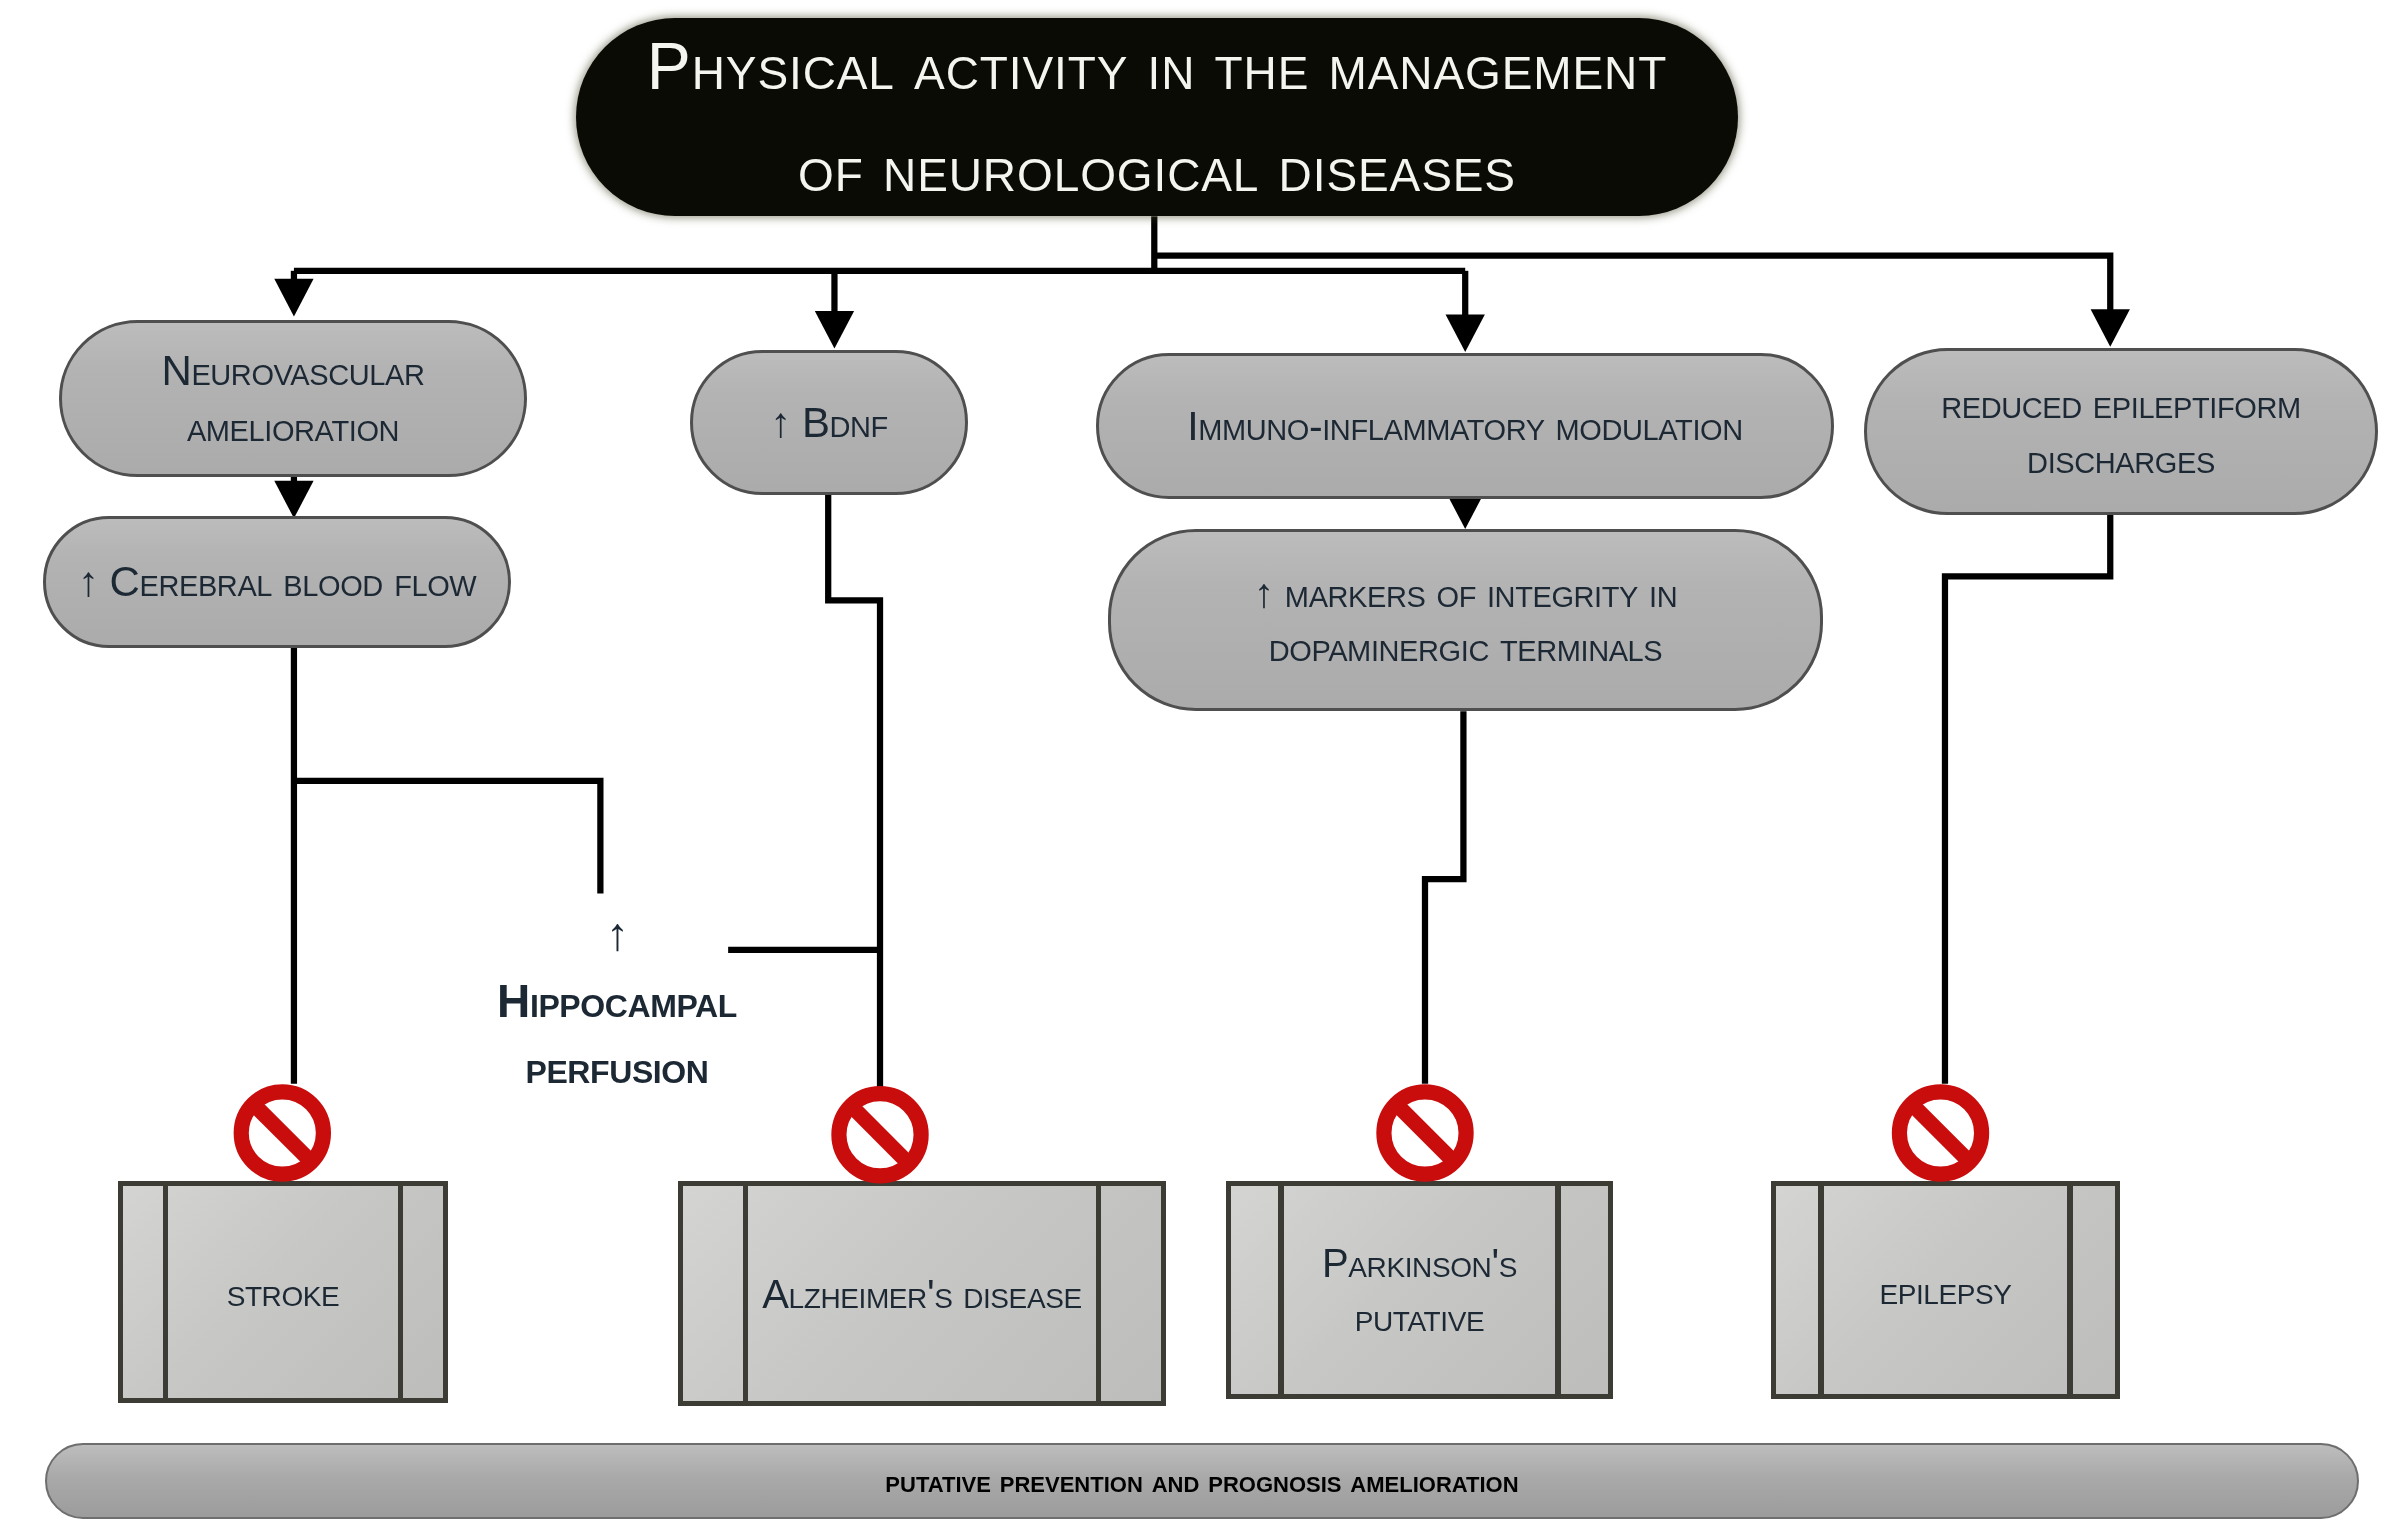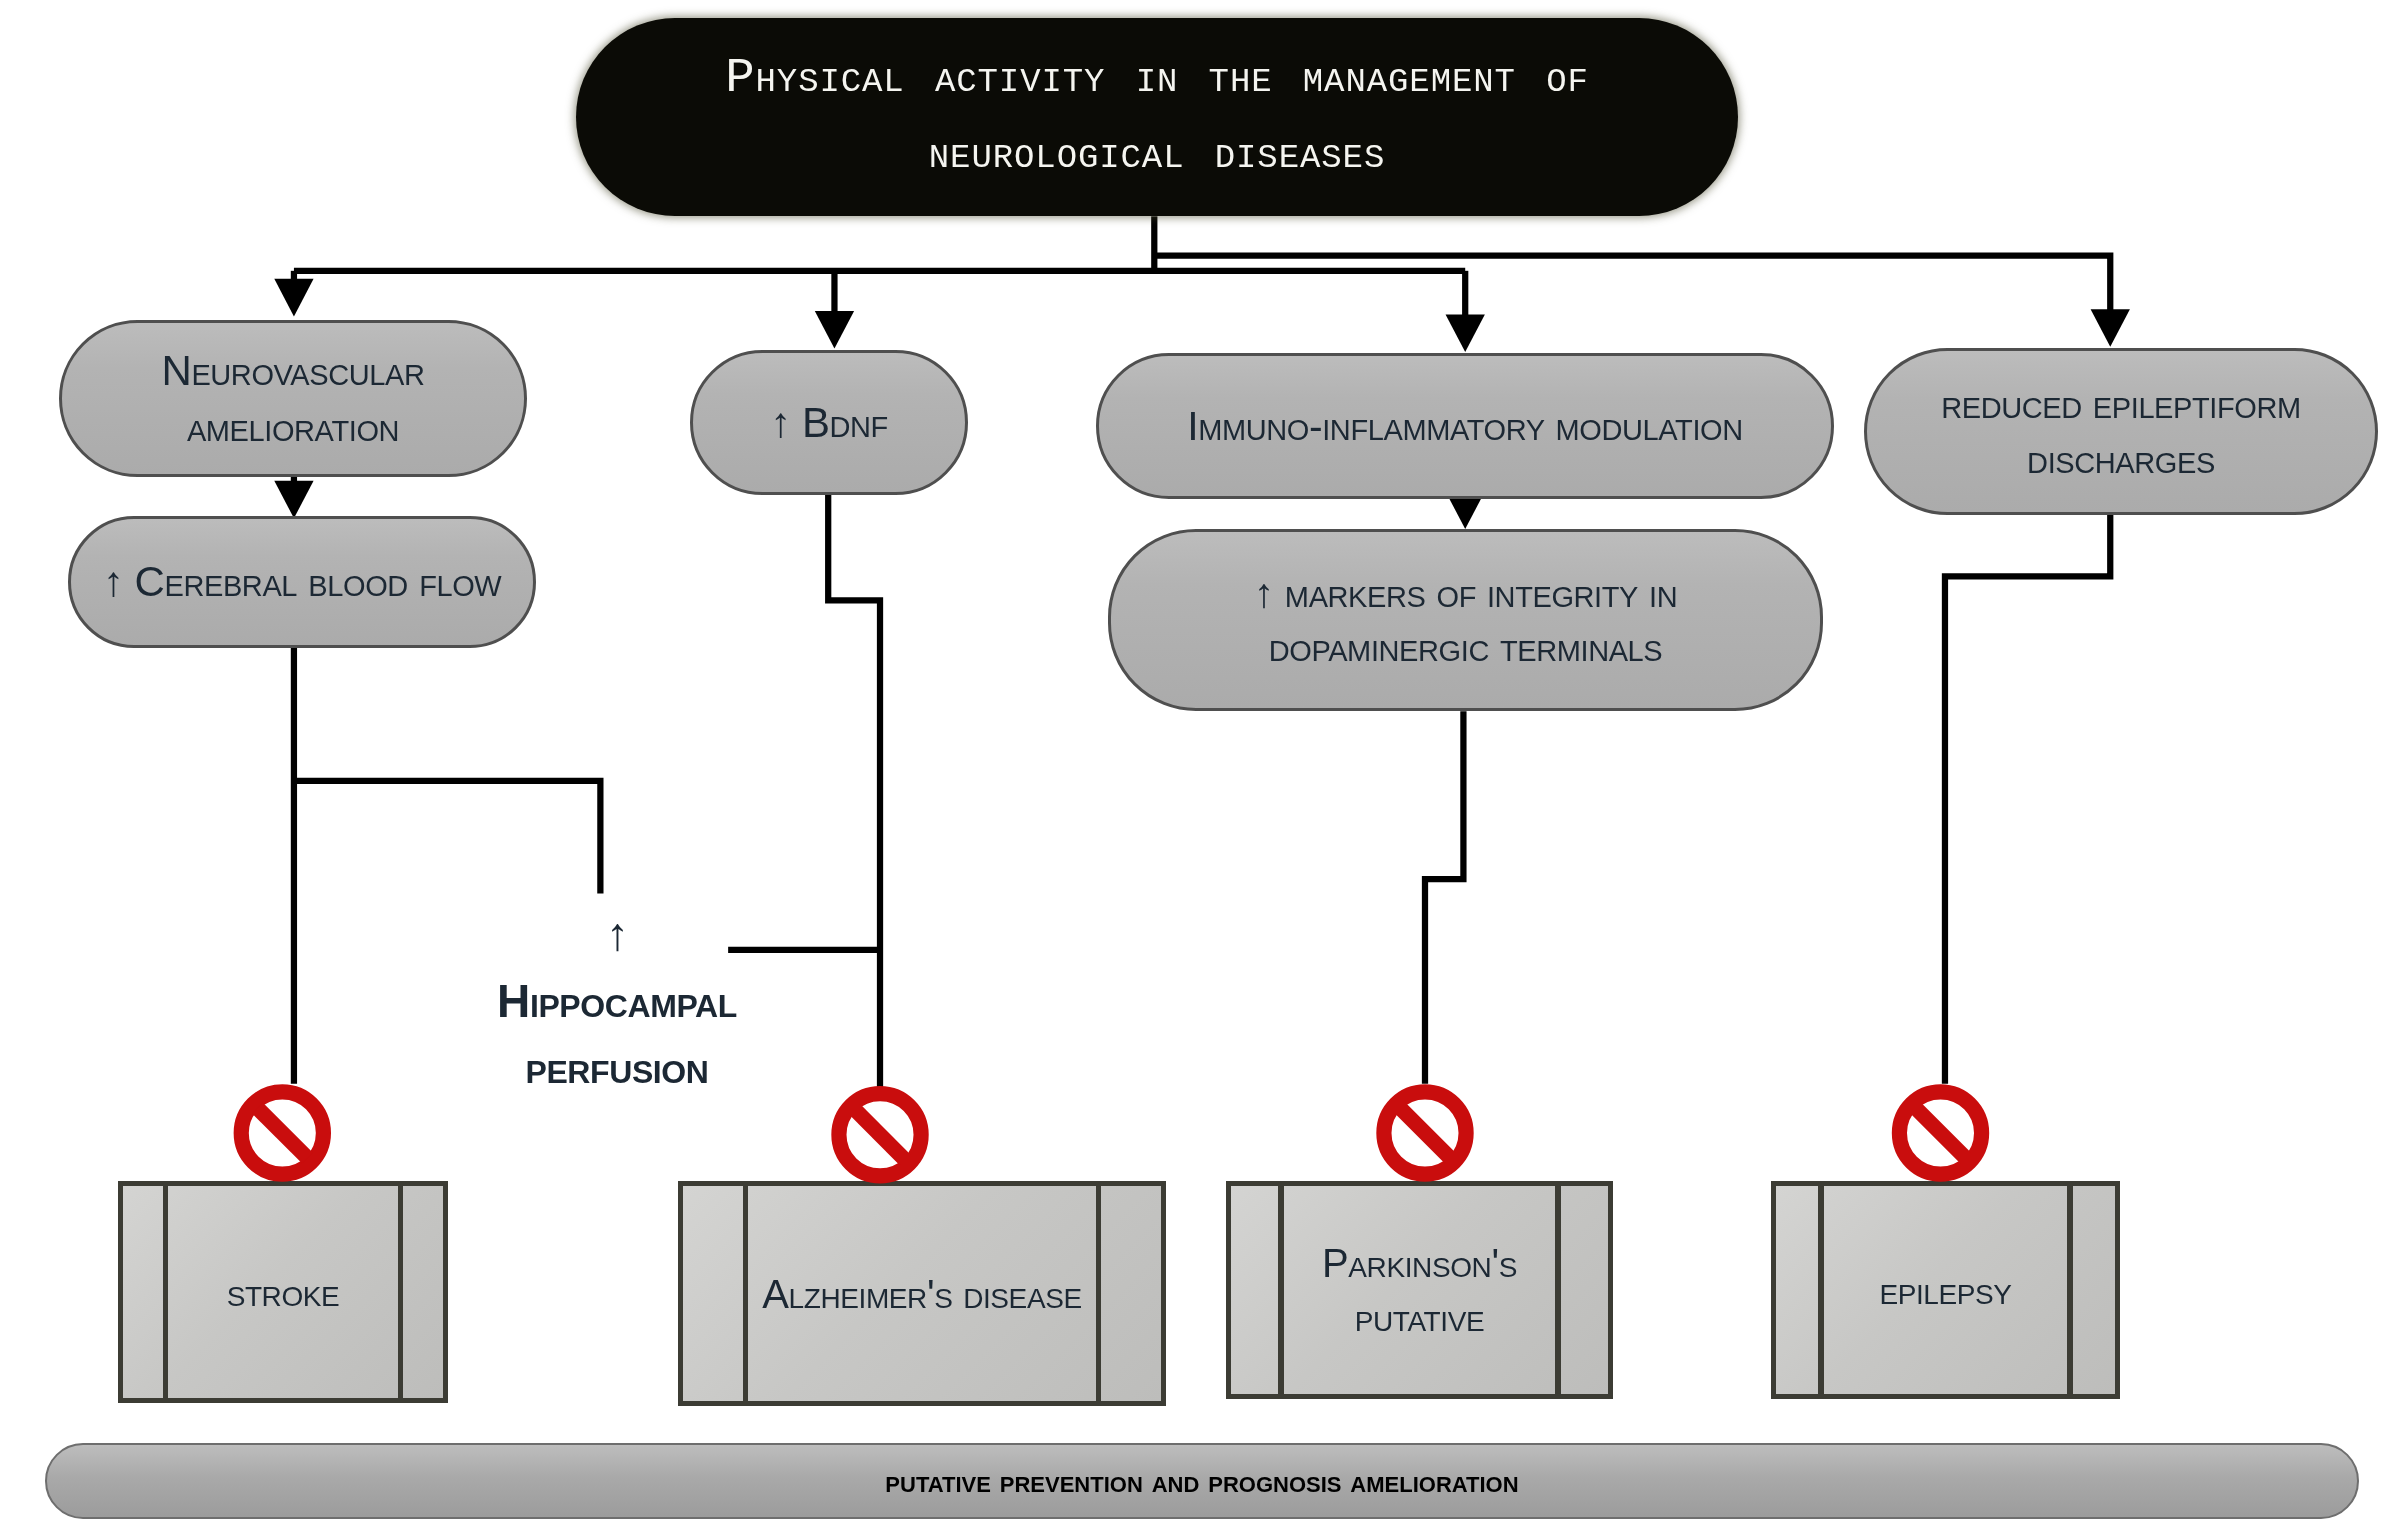--- a/index.html
+++ b/index.html
@@ -16,22 +16,22 @@
   #lines-layer{z-index:1;}
   #signs-layer{z-index:3;}
   .node{position:absolute;z-index:2;box-sizing:border-box;display:flex;flex-direction:column;
         align-items:center;justify-content:center;text-align:center;
         font-variant:small-caps;color:var(--node_text);letter-spacing:-0.4px;line-height:1.32;}
   .pill{background:linear-gradient(#bcbcbc,var(--node_fill) 30%,#ababab);
         border:3.6px solid var(--node_border);}
   .title-box{position:absolute;z-index:2;box-sizing:border-box;display:flex;align-items:center;
         justify-content:center;text-align:center;background:var(--title_bg);
         border-radius:100px;box-shadow:0 0 9px 1.8px rgba(70,70,40,.55);
-        color:var(--title_text);font-variant:small-caps;font-size:49px;line-height:1.55;
-        letter-spacing:0.9px;padding:0 63px;font-family:Liberation Mono, monospace;}
+        color:var(--title_text);font-variant:small-caps;font-size:66px;line-height:1.55;
+        letter-spacing:0.9px;padding:0 63px;}
   .proc-box{position:absolute;z-index:2;box-sizing:border-box;
         background:linear-gradient(135deg,var(--box_fill_light),var(--box_fill) 45%,#bdbdbb);
         border:5.4px solid var(--box_border);display:flex;align-items:center;justify-content:center;
         text-align:center;font-variant:small-caps;font-size:40px;color:var(--node_text);
         letter-spacing:-0.4px;line-height:1.35;}
   .inner-rule{position:absolute;top:0;bottom:0;width:5.4px;background:var(--box_border);}
   .rule-left{left:12.5%;} .rule-right{right:12.5%;}
   .proc-label{position:relative;z-index:1;max-width:70%;}
   .annotation{position:absolute;z-index:2;text-align:center;font-variant:small-caps;
         font-weight:700;font-size:46px;color:var(--node_text);line-height:1.45;letter-spacing:-0.4px;}
@@ -85,21 +85,21 @@
   </svg>
 
   <div class="title-box" style="left:576px;top:18px;width:1162px;height:198px;">
     <span>Physical activity in the management of neurological diseases</span>
   </div>
 
   <div class="node pill f47" style="left:59px;top:320px;width:468px;height:157px;border-radius:82px;padding:12px 27px;">
     <span>Neurovascular amelioration</span>
   </div>
 
-  <div class="node pill f47" style="left:68px;top:516px;width:468px;height:132px;border-radius:70px;padding:0 27px;">
+  <div class="node pill f47" style="left:43px;top:516px;width:468px;height:132px;border-radius:70px;padding:0 27px;">
     <span>↑ Cerebral blood flow</span>
   </div>
 
   <div class="node pill f47" style="left:690px;top:350px;width:278px;height:145px;border-radius:73px;">
     <span>↑ Bdnf</span>
   </div>
 
   <div class="node pill f46" style="left:1108px;top:529px;width:715px;height:182px;border-radius:88px;padding:0 54px;">
     <span>↑ markers of integrity in dopaminergic terminals</span>
   </div>

